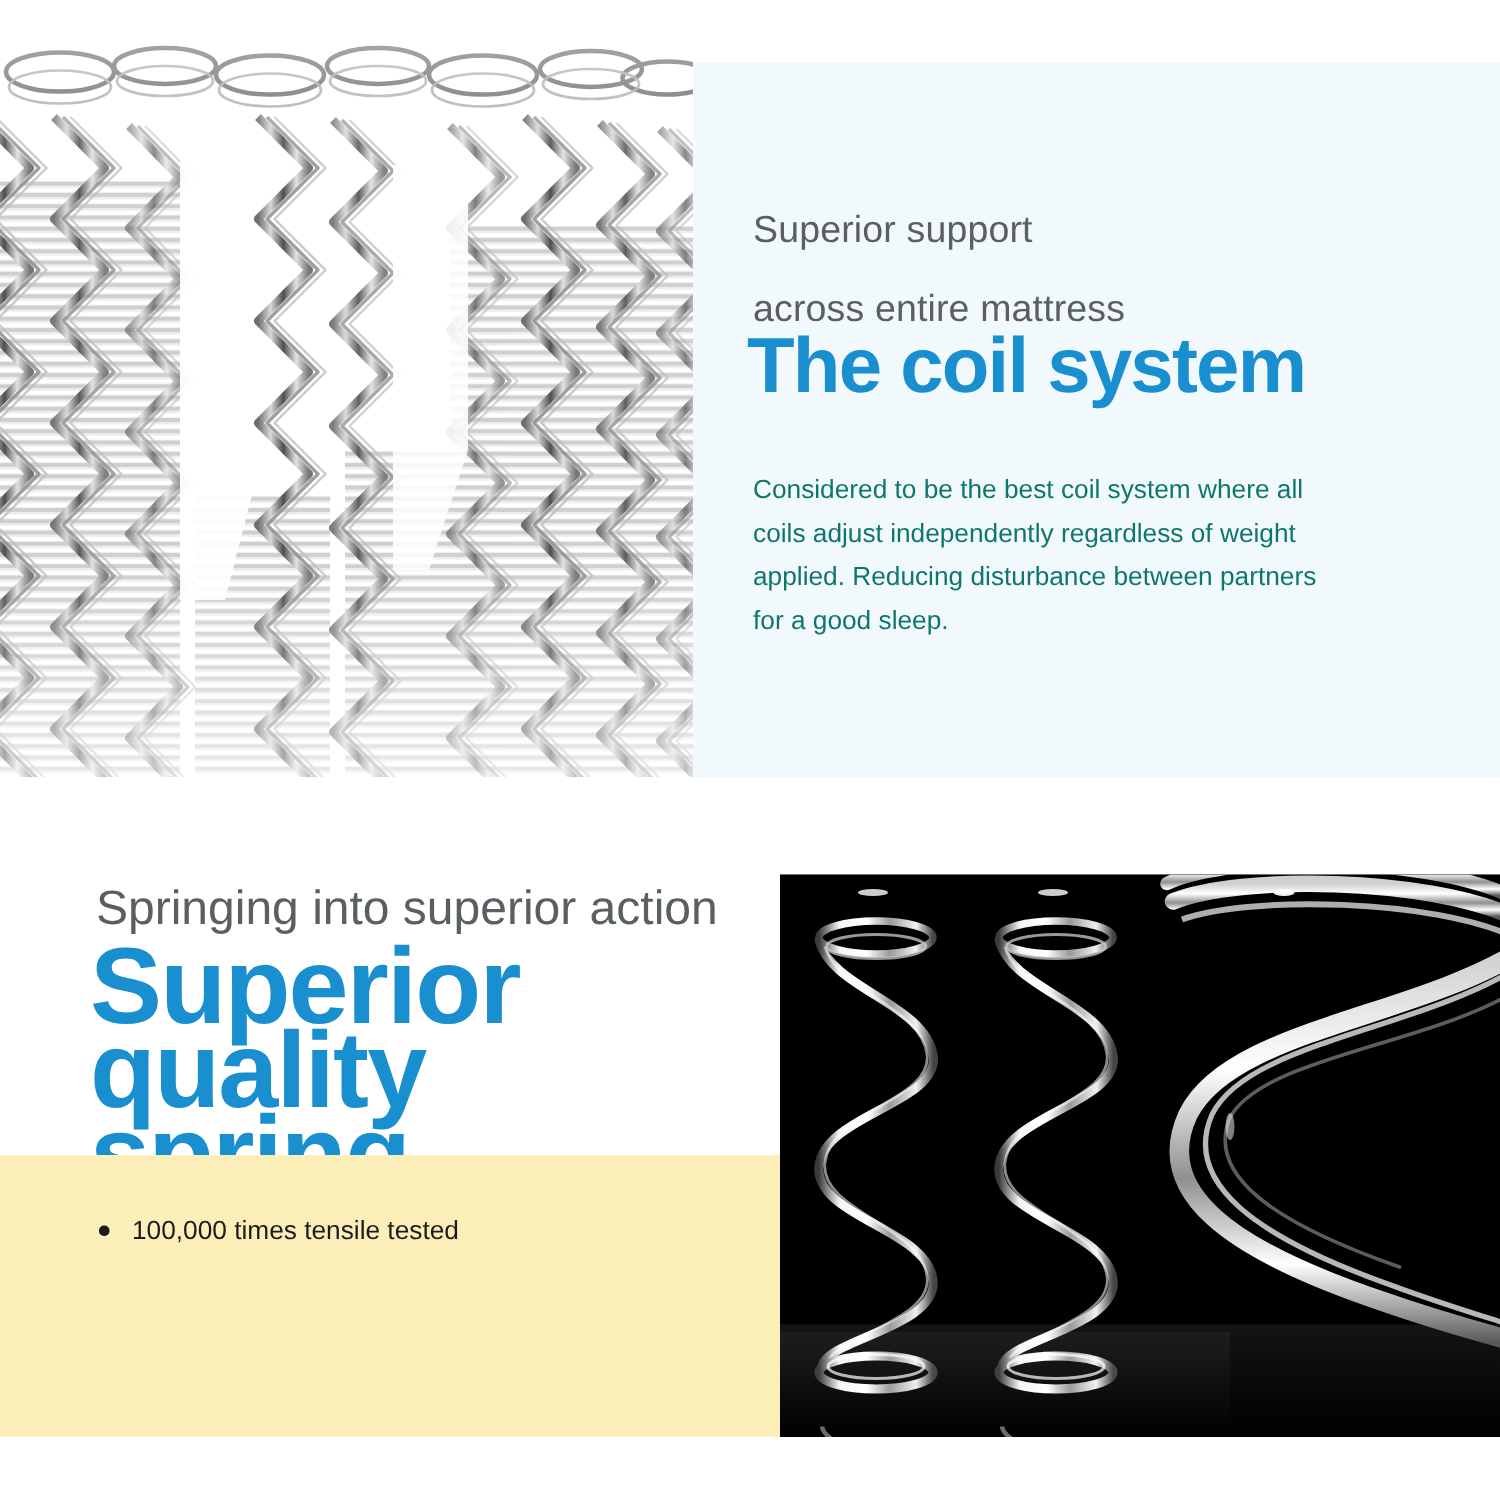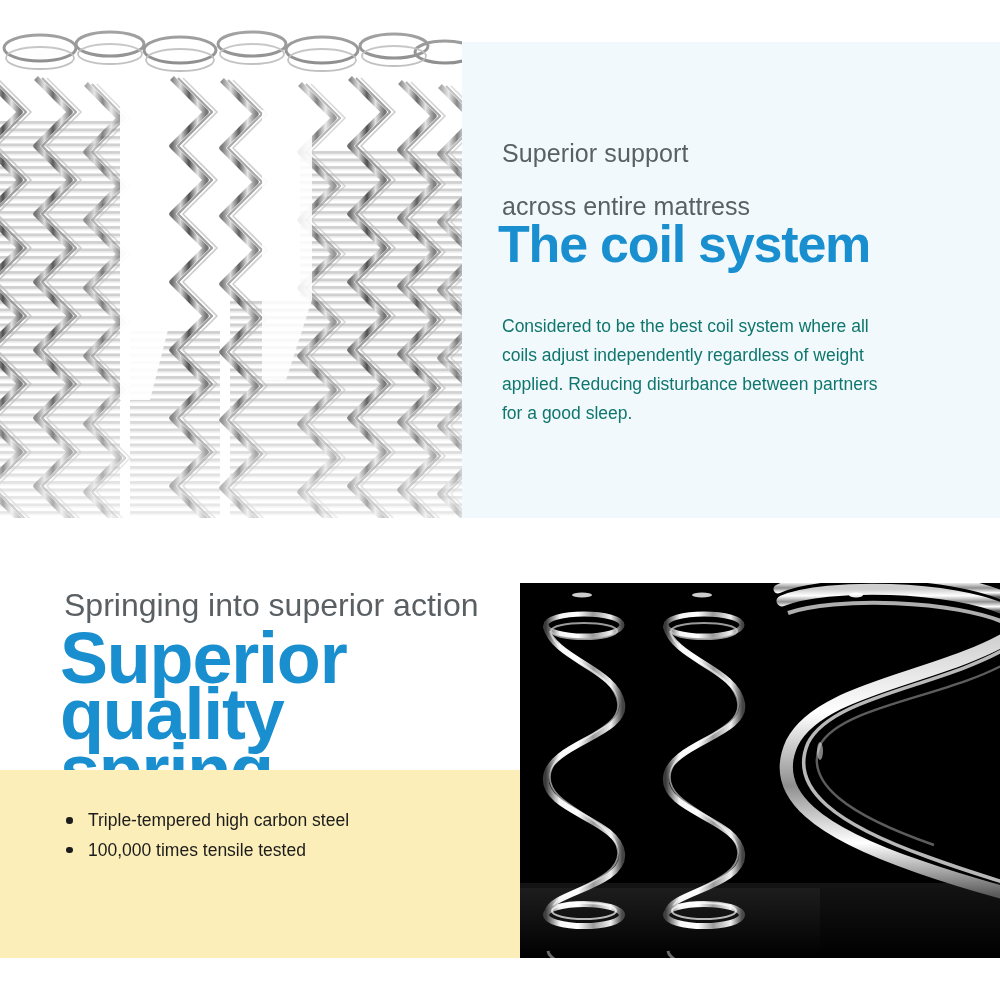--- a/index.html
+++ b/index.html
@@ -295,21 +295,20 @@
   <div class="eyebrow2">Springing into superior action</div>
 
   <div class="headline-bottom">
     <span>Superior</span>
     <span class="l2">quality spring</span>
   </div>
 
   <div class="cream-box"></div>
 
   <ul class="bullets">
-    <li>Triple-tempered high carbon steel</li>
     <li>100,000 times tensile tested</li>
   </ul>
 
   <div class="black-panel">
     <svg viewBox="0 0 480 375" preserveAspectRatio="none" aria-hidden="true">
       <defs>
         <linearGradient id="chrome" x1="0" y1="0" x2="1" y2="0">
           <stop offset="0%" stop-color="#3a3a3a"></stop>
           <stop offset="18%" stop-color="#f5f5f5"></stop>
           <stop offset="42%" stop-color="#ffffff"></stop>

